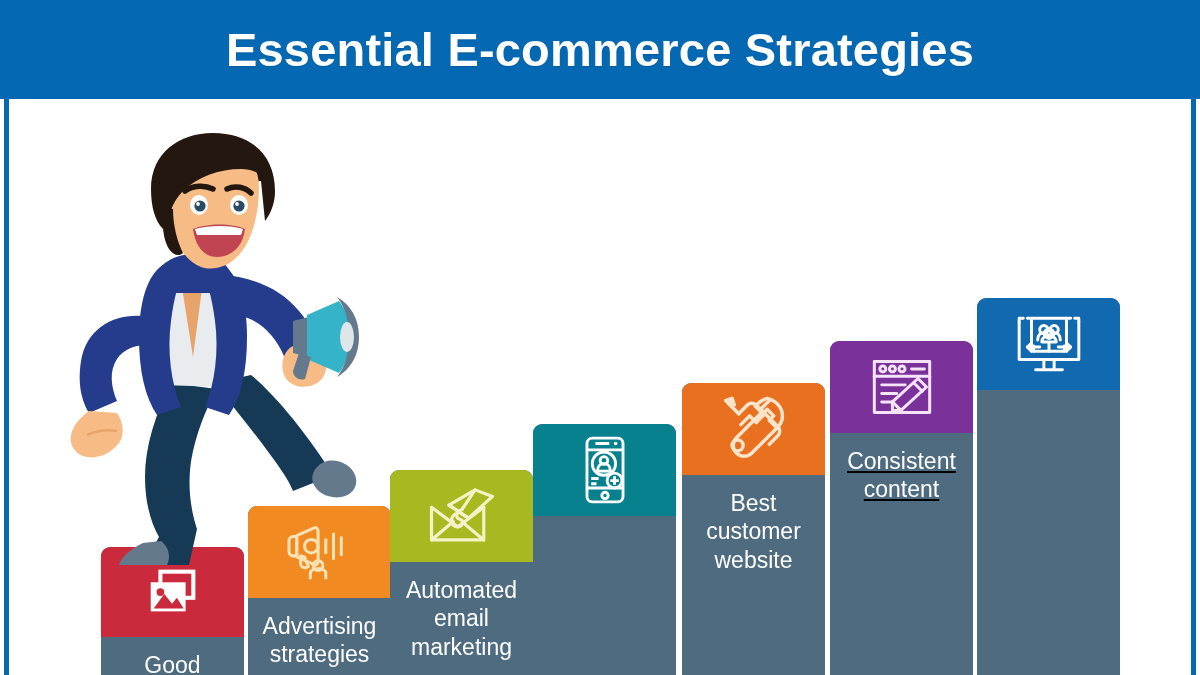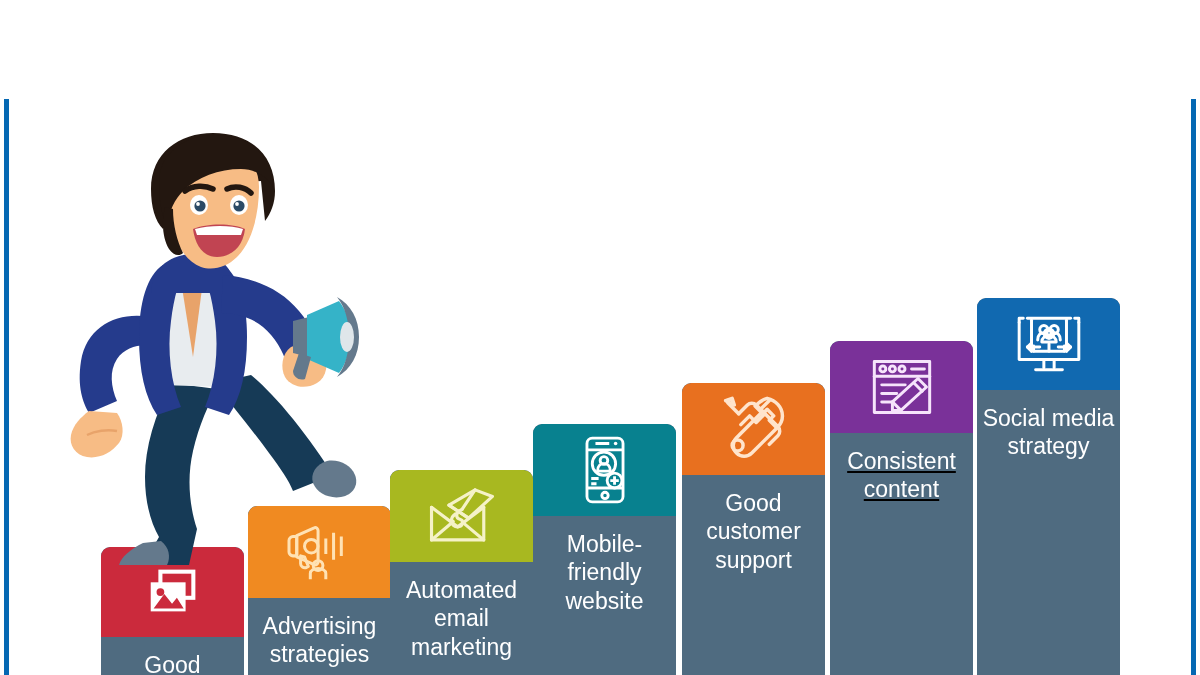--- a/index.html
+++ b/index.html
@@ -82,20 +82,23 @@
     left:38px; top:26px;
     width:330px; height:440px;
   }
   .character svg { display:block; }
 </style>
 </head>
 <body>
 
 <div id="infographic">
 
+  <div class="header-band">
+    <div class="header-title">Essential E-commerce Strategies</div>
+  </div>
 
   <div class="canvas">
 
     <div id="bars">
         <div class="bar" style="left: 92px; top: 448px; height: 128px;">
           <div class="bar-head" style="height: 90px; background: rgb(203, 42, 60);">
             <span>
               <svg id="icon-image-gallery-icon" viewBox="0 0 64 64" width="62" height="62">
     <g fill="none" stroke="#ffffff" stroke-width="4.2">
       <rect x="19" y="11" width="34" height="27"></rect>
@@ -169,43 +172,40 @@
       <path d="M15 34 C15 29 18 27 21 27 C24 27 27 29 27 34 Z"></path>
       <path d="M9 41 L16 41"></path>
       <path d="M9 46 L14 46"></path>
       <circle cx="31" cy="43" r="7"></circle>
       <path d="M31 39 L31 47"></path>
       <path d="M27 43 L35 43"></path>
     </g>
   </svg>
             </span>
           </div>
-          <div class="bar-body" style="top: 92px; height: 159px;">
-            <div class="bar-label">Mobile-friendly website</div>
-          </div>
         </div>
         <div class="bar" style="left: 673px; top: 284px; height: 292px;">
           <div class="bar-head" style="height: 92px; background: rgb(232, 112, 31);">
             <span>
               <svg id="icon-wrench-screwdriver-icon" viewBox="0 0 64 64" width="70" height="70">
     <g fill="none" stroke="#ffe4cc" stroke-width="3.2" stroke-linejoin="round" stroke-linecap="round">
       <path d="M46 6 L38 14 L42 18 L34 26 L28 20 L20 28"></path>
       <path d="M44 4 C52 6 58 12 58 20 C58 24 56 28 53 31 L46 24 L50 20 L44 14 L40 18 L33 11
                C36 8 40 5 44 4 Z"></path>
       <path d="M53 31 L30 54 C26 58 20 58 16 54 C12 50 12 44 16 40 L39 17"></path>
       <path d="M18 18 L26 10 C28 8 32 8 34 10 L54 30 C56 32 56 36 54 38 L46 46"></path>
       <circle cx="17" cy="47" r="5"></circle>
       <path d="M8 8 L18 18"></path>
       <path d="M6 6 L12 4 L14 10 Z"></path>
     </g>
   </svg>
             </span>
           </div>
           <div class="bar-body" style="top: 92px; height: 200px;">
-            <div class="bar-label">Good customer support</div>
+            <div class="bar-label">Best customer website</div>
           </div>
         </div>
         <div class="bar" style="left: 821px; top: 242px; height: 334px;">
           <div class="bar-head" style="height: 92px; background: rgb(122, 49, 153);">
             <span>
               <svg id="icon-browser-pencil-icon" viewBox="0 0 62 56" width="66" height="60">
     <g fill="none" stroke="#f6e4fb" stroke-width="2.8" stroke-linejoin="round" stroke-linecap="round">
       <rect x="5" y="4" width="52" height="48"></rect>
       <path d="M5 18 L57 18"></path>
       <circle cx="13" cy="11" r="2.8"></circle>
@@ -251,23 +251,20 @@
       <path d="M20 33 L20 38"></path>
       <path d="M50 33 L50 38"></path>
       <path d="M14 34 L26 34"></path>
       <path d="M18 30 L14 34 L18 38"></path>
       <path d="M44 34 L56 34"></path>
       <path d="M52 30 L56 34 L52 38"></path>
     </g>
   </svg>
             </span>
           </div>
-          <div class="bar-body" style="top: 92px; height: 285px;">
-            <div class="bar-label">Social media strategy</div>
-          </div>
         </div>
       </div>
 
     <div class="character">
       <svg viewBox="0 0 330 440" width="330" height="440" aria-hidden="true">
 
         <path d="M104 192 C72 186 40 200 34 236 C30 262 36 278 42 288
                  L70 276 C64 262 62 246 70 234 C79 221 96 218 110 222 Z" fill="#253b8c"></path>
 
         <path d="M42 286 C34 292 26 300 24 310 C22 320 28 330 40 332

